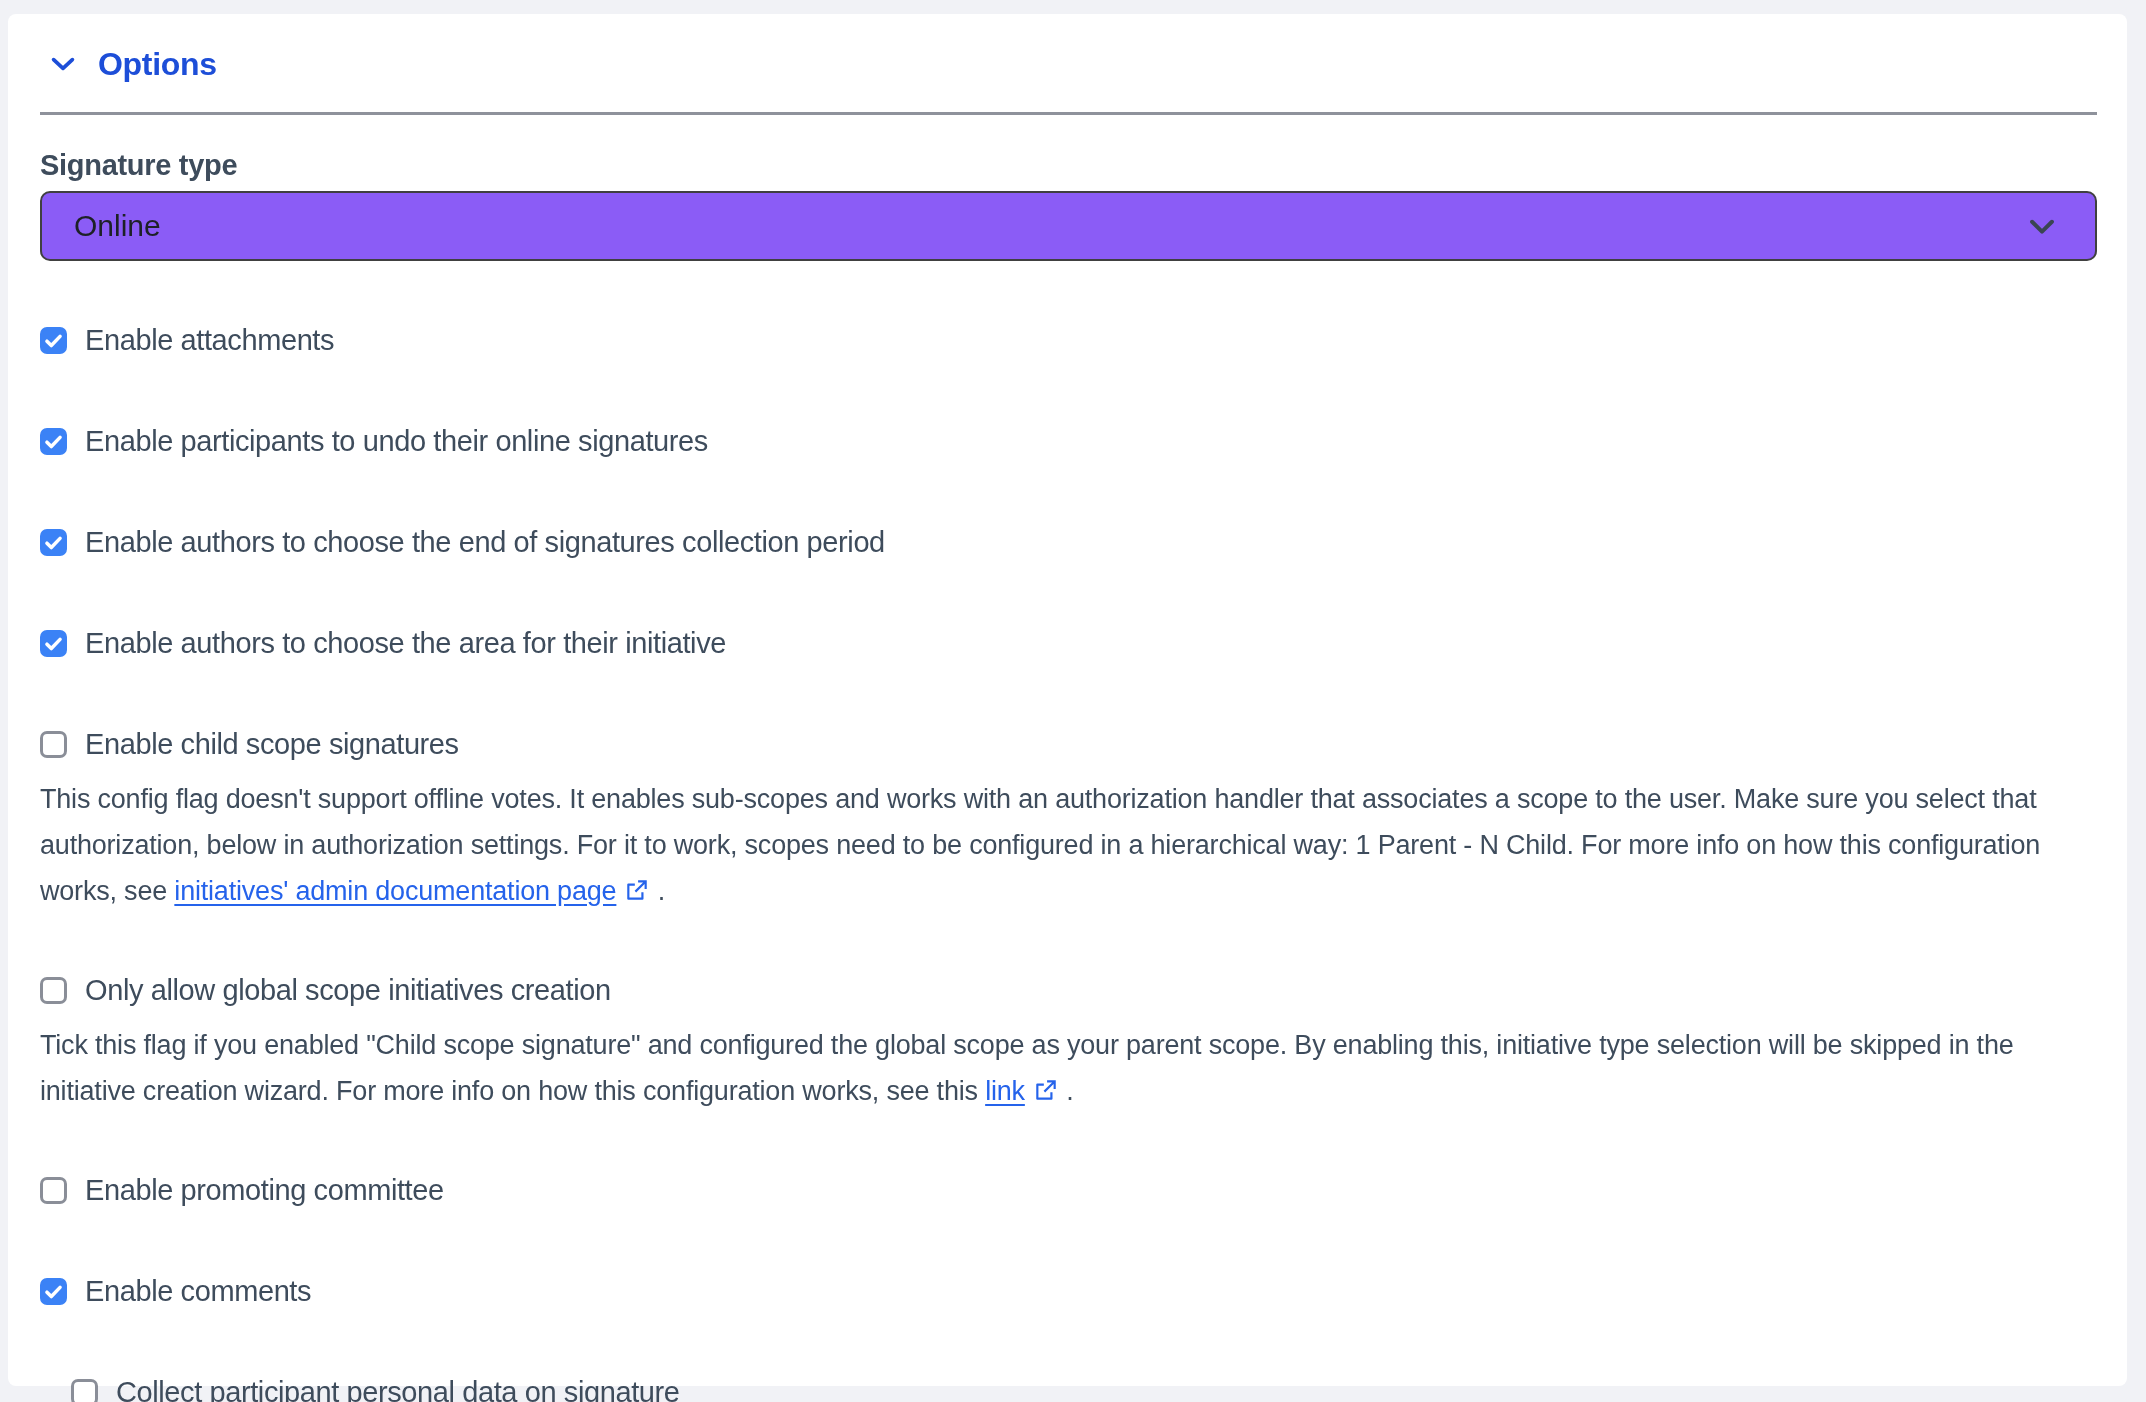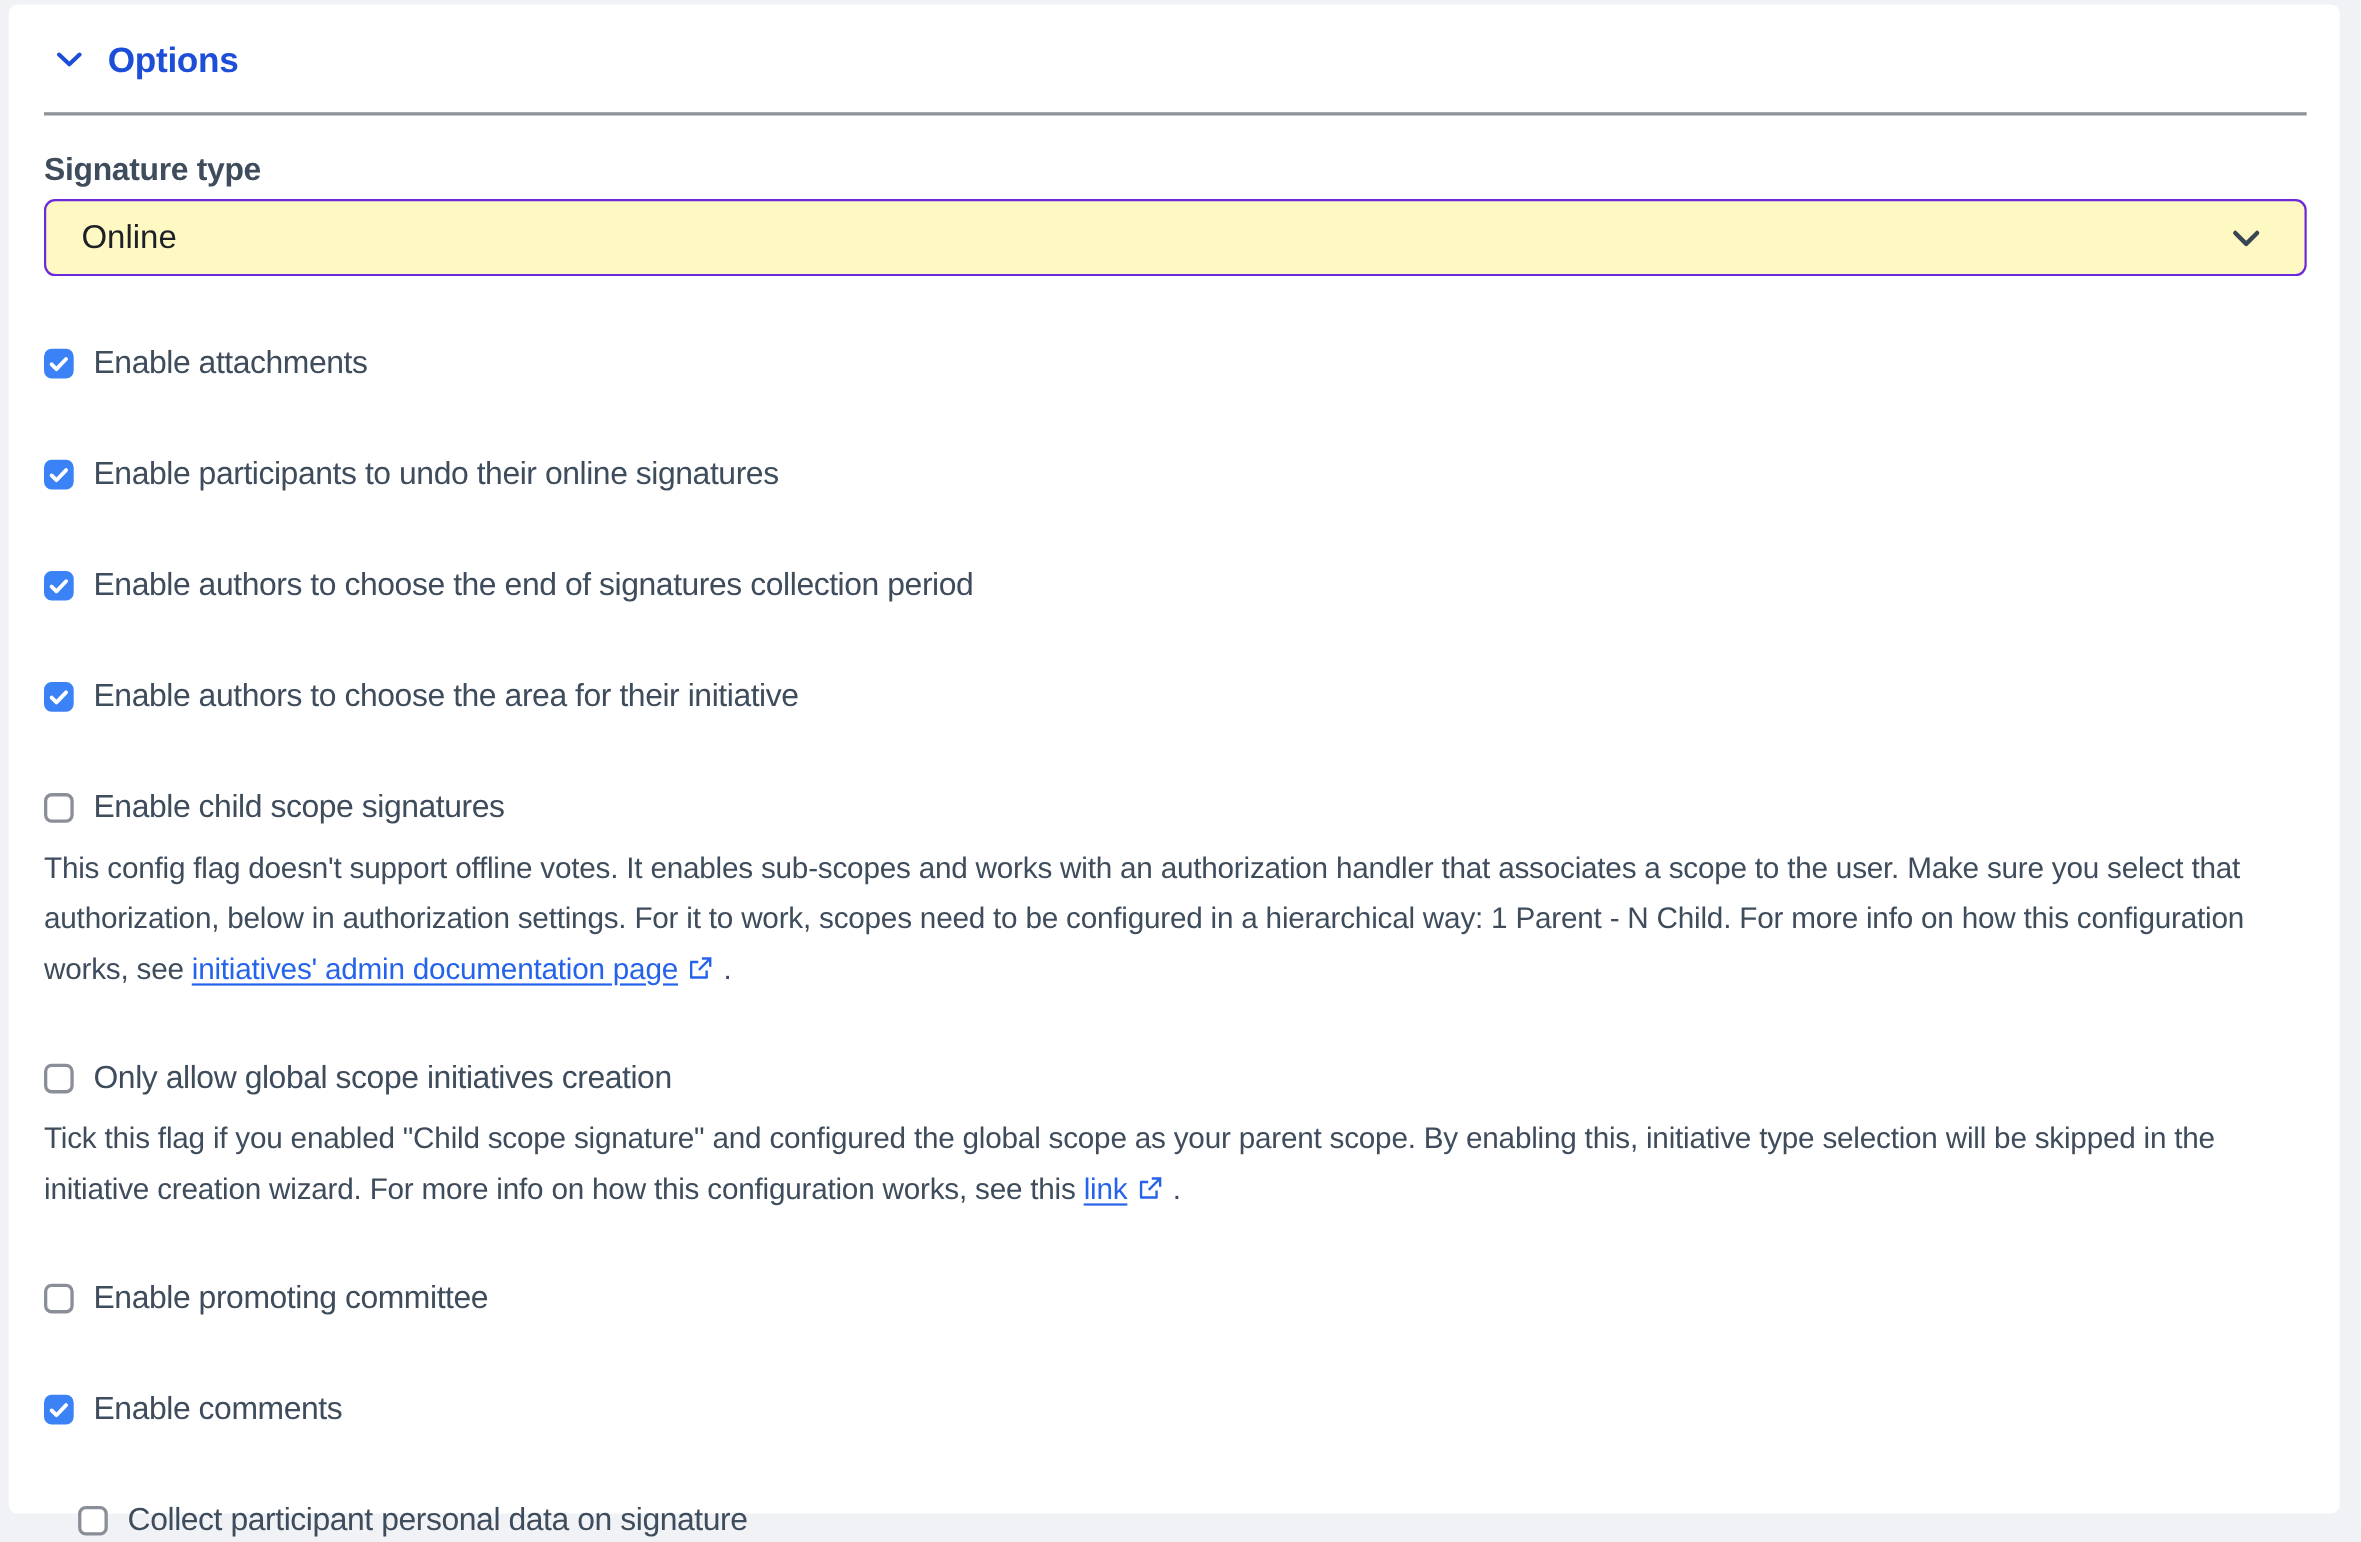--- a/index.html
+++ b/index.html
@@ -3,21 +3,21 @@
 <meta charset="utf-8">
 <style>
   html, body { margin: 0; padding: 0; }
   body {
     width: 2146px; height: 1402px; overflow: hidden;
     background: var(--page-bg, #f1f2f6);
     font-family: "Liberation Sans", "DejaVu Sans", sans-serif;
     color: var(--text, #3e4c5c);
   }
   .card {
-    position: absolute; left: 8px; top: 4px;
+    position: absolute; left: 8px; top: 14px;
     width: 2119px; height: 1372px; box-sizing: border-box;
     background: var(--card-bg, #ffffff);
     border-radius: 8px;
     padding: 30px 30px 0 32px;
   }
   .section-header {
     display: flex; align-items: center; gap: 20px;
     margin-left: 8px; height: 40px;
     color: var(--accent-blue, #1d4ed8);
     cursor: pointer; width: max-content;
@@ -27,22 +27,22 @@
   .divider {
     border: none; height: 3px; background: #8e929b;
     margin: 28px 0 0 0;
   }
   .field-label {
     display: block; margin-top: 34px;
     font-size: 29px; font-weight: 700; letter-spacing: -0.3px;
   }
   .select {
     margin-top: 9px; height: 70px; box-sizing: border-box;
-    border: 2px solid #6d28d9; border-radius: 10px;
-    background: #fef9c3;
+    border: 2px solid #404040; border-radius: 10px;
+    background: #8b5cf6;
     display: flex; align-items: center; justify-content: space-between;
     padding: 0 36px 0 32px;
     cursor: pointer;
   }
   .select-value { font-size: 30px; color: #1d2126; }
   .select-chevron svg { width: 34px; height: 34px; display: block; color: #3a4553; }
   .rows { margin-top: 59px; }
   .row-group { margin-bottom: 61px; }
   .row-group.has-desc { margin-bottom: 56px; }
   .row-group:last-child { margin-bottom: 0; padding-left: 31px; }

